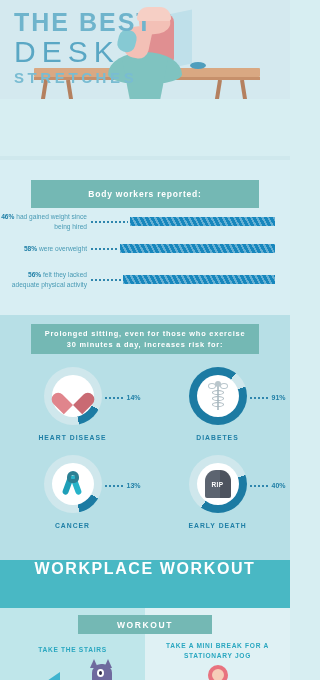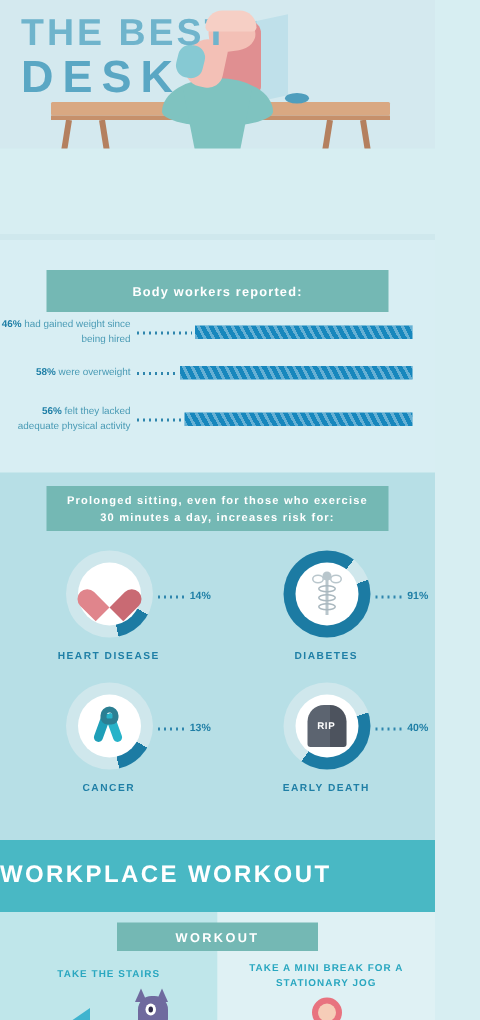--- a/index.html
+++ b/index.html
@@ -11,21 +11,21 @@
     position:relative;
   }
 
   
   .hero { position:absolute; left:0; top:0; width:290px; height:99px; background:#d4e9ef; overflow:hidden; }
   .hero-sky { position:absolute; inset:0; background:#d4e9ef; }
   .floor { position:absolute; left:0; top:118px; width:290px; height:42px; background:#8ba3a8; }
 
   .title-wrap { position:absolute; left:14px; top:10px; z-index:6; }
   .t-the-best { font-size:25px; font-weight:bold; letter-spacing:2px; color:#6fb4cc; line-height:1.0; }
-  .t-desk { font-size:30px; font-weight:bold; letter-spacing:6px; color:#5aa7c4; line-height:1.05; margin-top:1px; }
+  .t-desk { font-size:30px; font-weight:normal; letter-spacing:6px; color:#5aa7c4; line-height:1.05; margin-top:1px; }
   .t-stretches { font-size:15px; font-weight:bold; letter-spacing:3.6px; color:#79bcd2; line-height:1.1; margin-top:2px; }
   .t-sub { font-size:9.5px; font-weight:bold; letter-spacing:0.5px; color:#2f7fa8; line-height:1.45; margin-top:9px; }
 
   
   .rug { position:absolute; left:28px; top:112px; width:252px; height:48px; overflow:hidden; z-index:2;
          transform:perspective(120px) rotateX(28deg); }
   .rug-inner { position:absolute; inset:0; background:#ffffff;
     background-image:repeating-linear-gradient(100deg,#6fc0d6 0px,#6fc0d6 9px,#ffffff 9px,#ffffff 20px); }
 
   
@@ -133,21 +133,21 @@
   .caduceus { position:relative; width:20px; height:30px; }
   .cad-rod { position:absolute; left:9px; top:2px; width:2px; height:27px; background:#b9c6cc; }
   .cad-w { position:absolute; top:2px; width:8px; height:6px; border:1.6px solid #b9c6cc; border-radius:50%; box-sizing:border-box; }
   .cad-wl { left:0px; } .cad-wr { left:12px; }
   .cad-s { position:absolute; left:4px; width:12px; height:5px; border:1.4px solid #aab8bf; border-radius:50%; box-sizing:border-box; }
   .cad-s1 { top:9px; } .cad-s2 { top:15px; } .cad-s3 { top:21px; }
   .cad-ball { position:absolute; left:7px; top:0px; width:6px; height:6px; background:#b9c6cc; border-radius:50%; }
 
   
   .workout-banner { position:absolute; left:0; top:560px; width:290px; height:48px; background:#49b8c4;
-                    display:flex; flex-direction:row; align-items:center; justify-content:space-between; color:#fff; }
+                    display:flex; flex-direction:column; align-items:center; justify-content:space-between; color:#fff; }
   .wb-title { font-size:16px; font-weight:bold; letter-spacing:1.6px; }
   .wb-sub { font-size:9px; font-weight:bold; letter-spacing:0.4px; margin-top:3px; }
 
   .panes { position:absolute; left:0; top:608px; width:290px; height:72px; display:flex; }
   .pane-l { width:145px; height:72px; background:#bfe6ea; position:relative; }
   .pane-r { width:145px; height:72px; background:#dff1f4; position:relative; }
 
   .cardio-pill { position:absolute; left:78px; top:615px; width:134px; height:19px; background:#74b8b4;
                  color:#fff; font-size:8.5px; font-weight:bold; letter-spacing:1.6px;
                  display:flex; align-items:center; justify-content:center; z-index:5; }
@@ -208,20 +208,21 @@
   <div class="cat-bed"></div>
   <div class="cat-bed-in"></div>
   <div class="cat-body"></div>
   <div class="cat-ear-l"></div>
   <div class="cat-ear-r"></div>
   <div class="cat-head"></div>
 
   <div class="title-wrap">
     <div class="t-the-best">THE BEST</div>
     <div class="t-desk">DESK</div>
+    <div class="t-stretches">STRETCHES</div>
   </div>
 </div>
 
 <div class="band-gap"></div>
 
 <div class="stats">
   <div class="banner stats-banner">Body workers reported:</div>
 
   <div class="bar-row row-1">
     <div class="bar-label">

